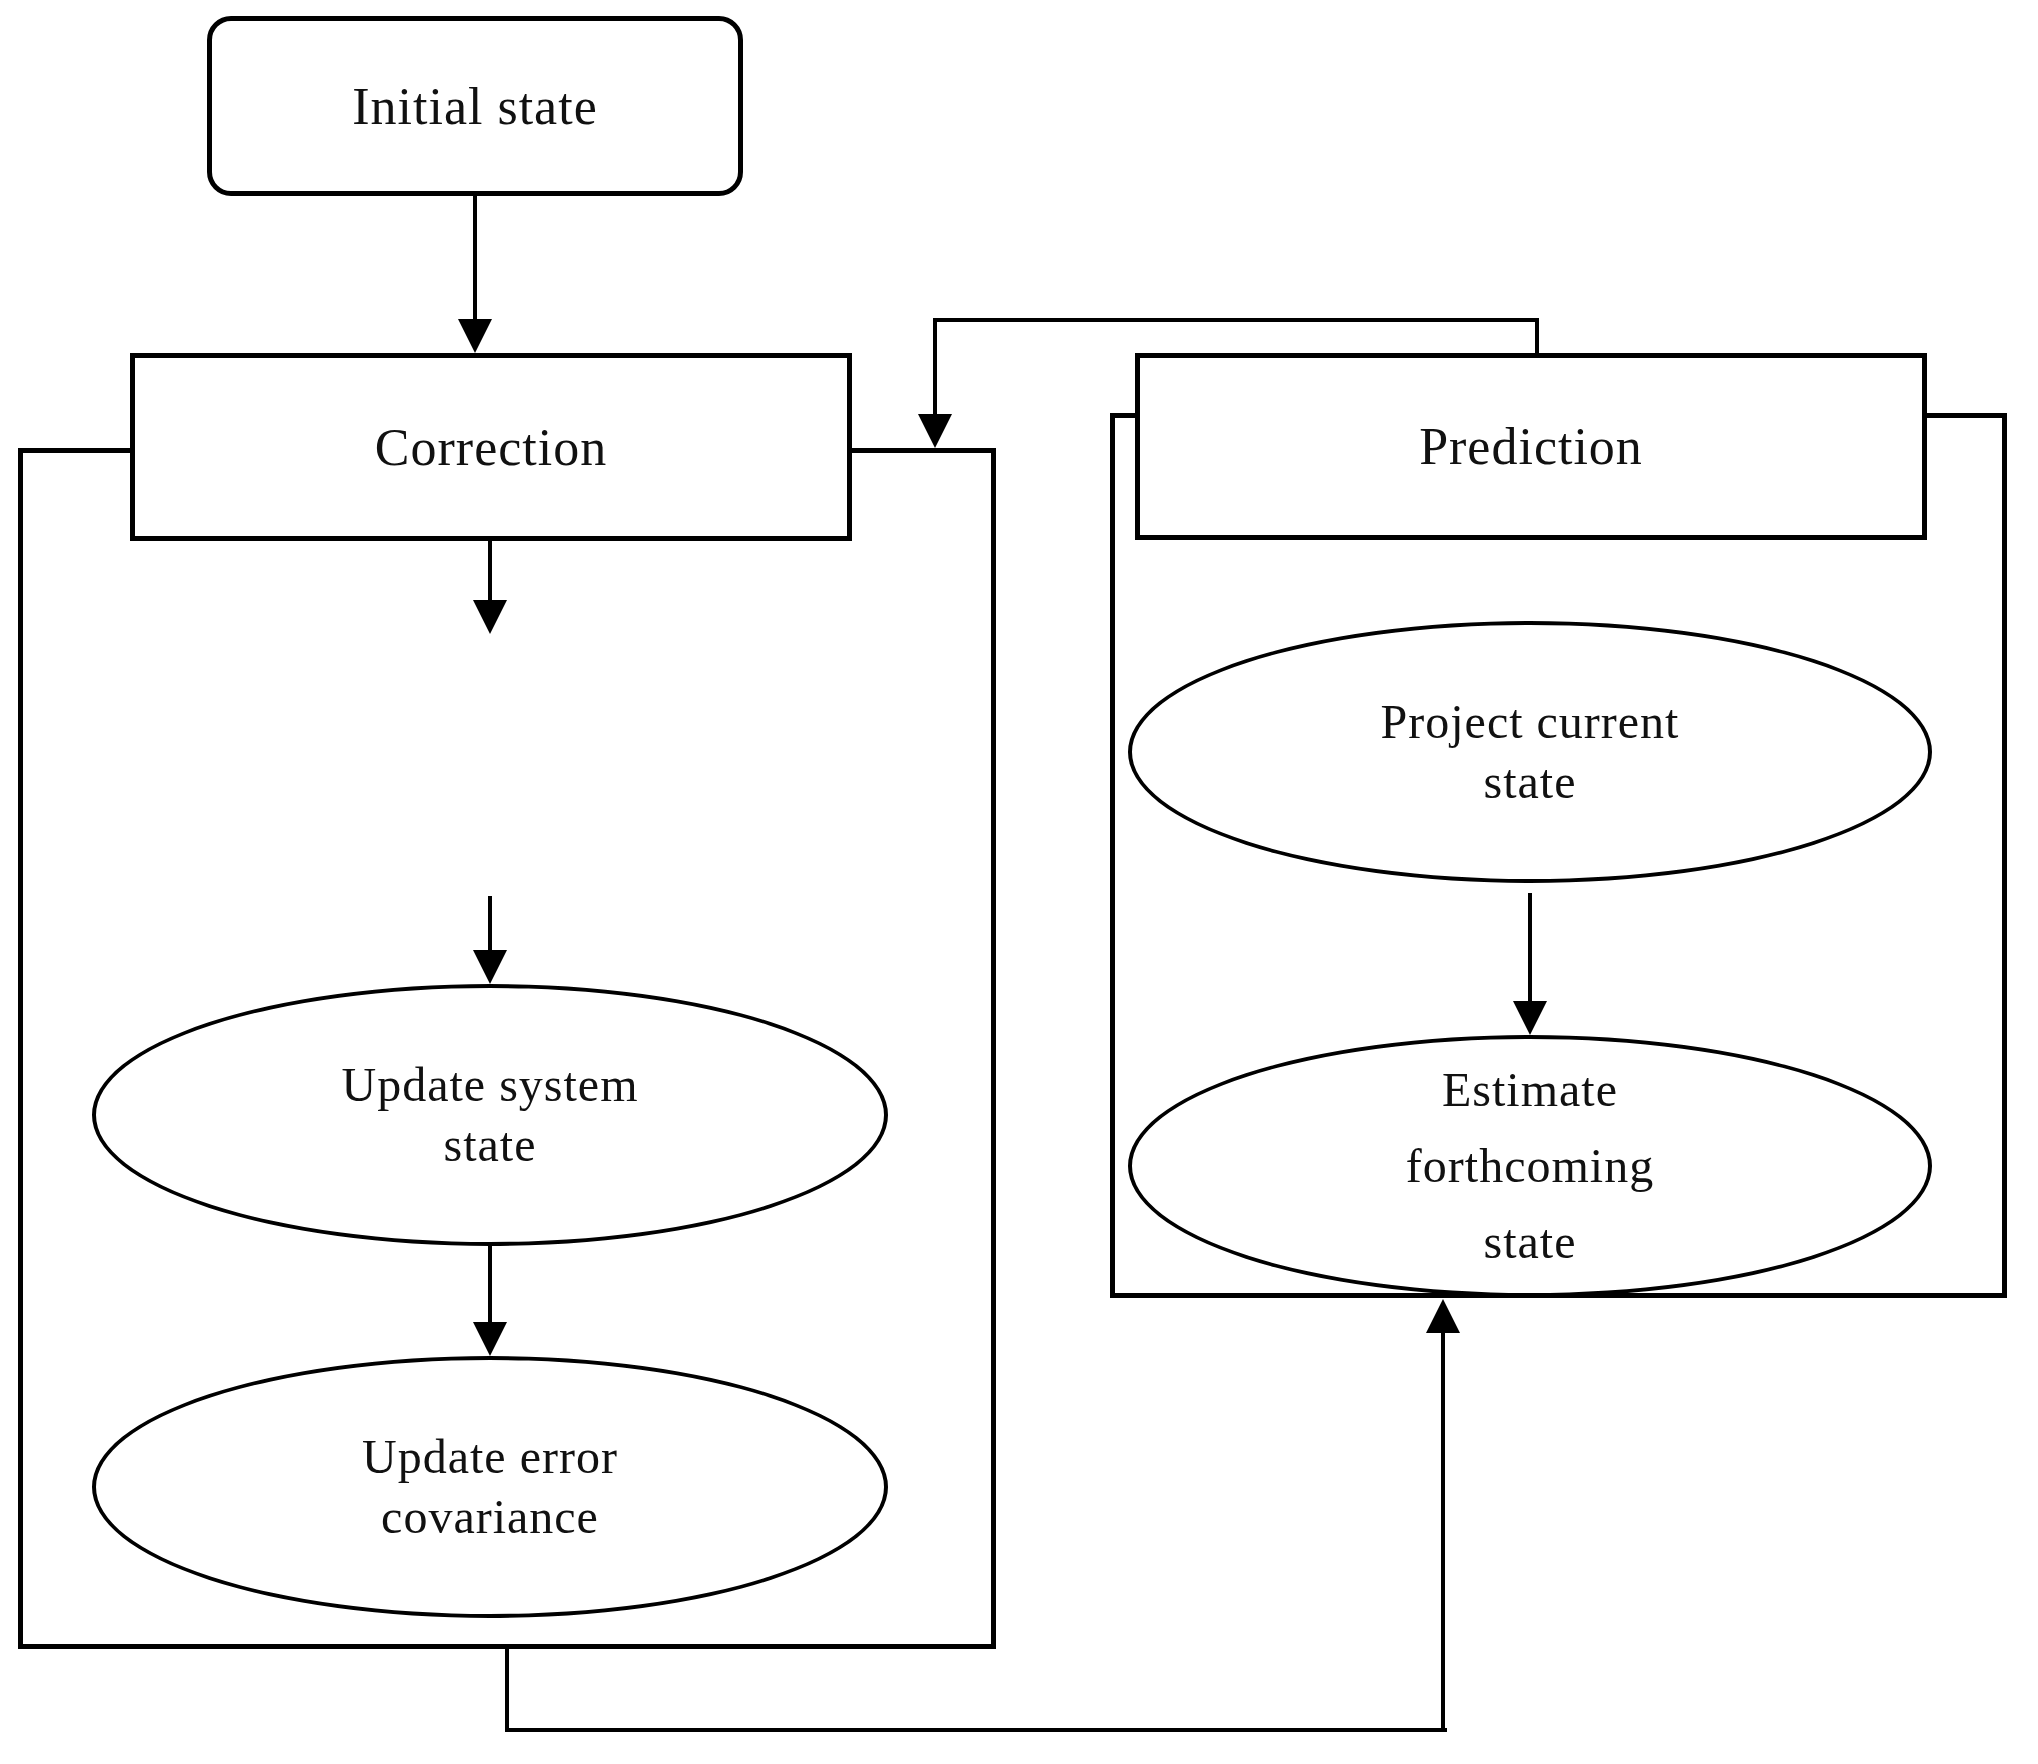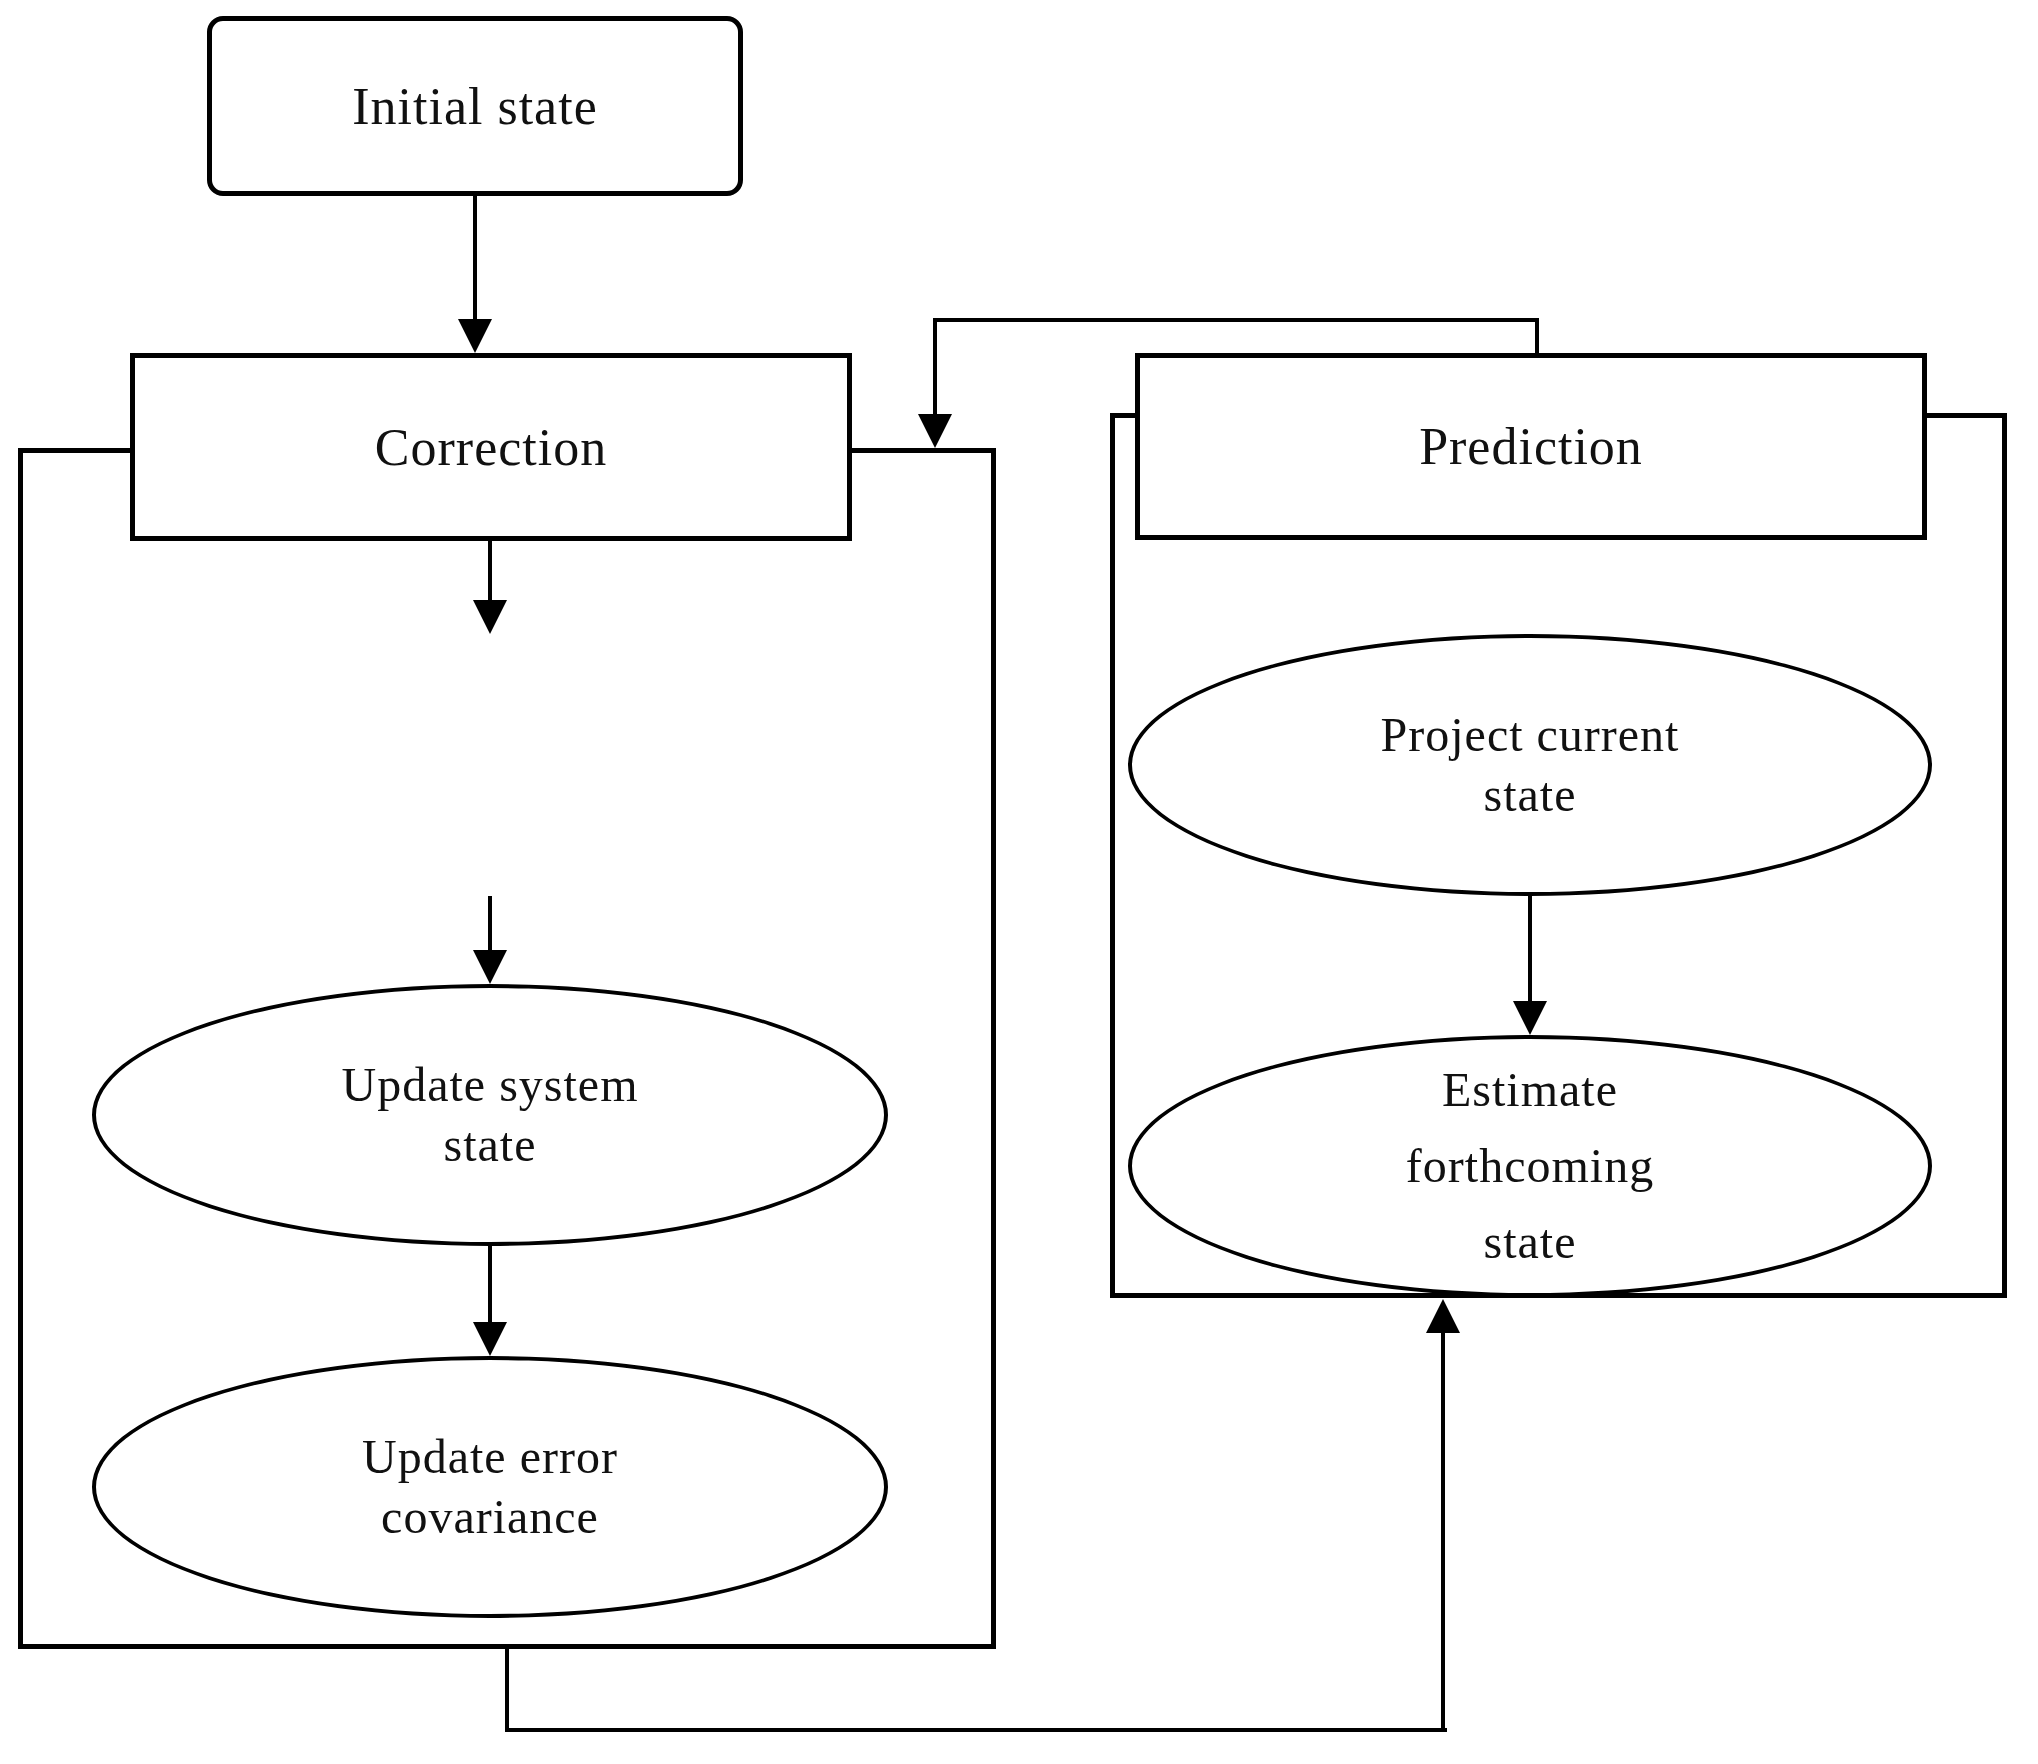--- a/index.html
+++ b/index.html
@@ -23,21 +23,21 @@
     text-align: center;
   }
   .group-box {
     position: absolute;
     box-sizing: border-box;
     border: 5px solid #000000;
     background: transparent;
     z-index: 1;
   }
   .header-rect { z-index: 3; font-size: 52px; letter-spacing: 1px; }
-  .rounded { border-radius: 16px; z-index: 3; font-size: 52px; letter-spacing: 1px; }
+  .rounded { border-radius: 24px; z-index: 3; font-size: 52px; letter-spacing: 1px; }
   .ellipse {
     border-radius: 50%;
     border-width: 4px;
     z-index: 2;
     font-size: 48px;
     line-height: 60px;
     letter-spacing: 1px;
   }
   .line {
     position: absolute;
@@ -108,21 +108,21 @@
 
 
   <div class="node ellipse" style="left:92px; top:984px; width:796px; height:262px;">
     <span>Update system<br>state</span>
   </div>
 
   <div class="node ellipse" style="left:92px; top:1356px; width:796px; height:262px;">
     <span>Update error<br>covariance</span>
   </div>
 
-  <div class="node ellipse" style="left:1128px; top:634px; width:804px; height:262px;font-family:Liberation Serif, serif;">
+  <div class="node ellipse" style="left:1128px; top:621px; width:804px; height:262px;font-family:Liberation Serif, serif;">
     <span>Project current<br>state</span>
   </div>
 
   <div class="node ellipse" style="left:1128px; top:1035px; width:804px; height:262px; line-height:76px;">
     <span>Estimate<br>forthcoming<br>state</span>
   </div>
 
 </div>
 
 </body></html>

